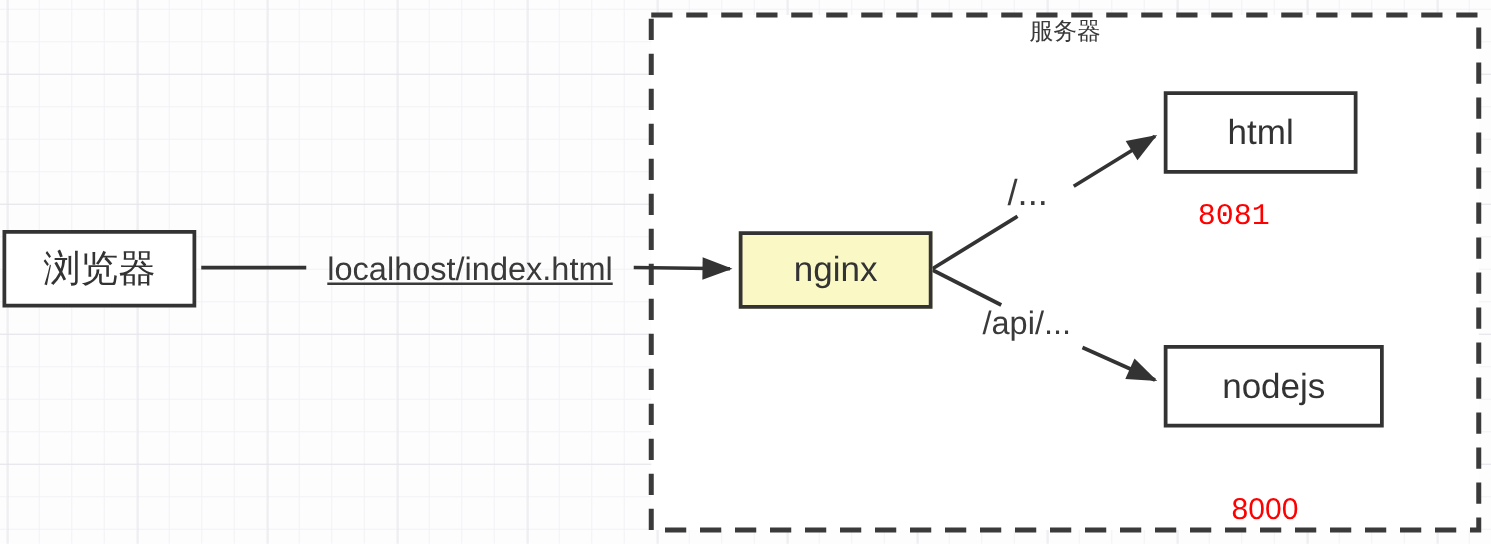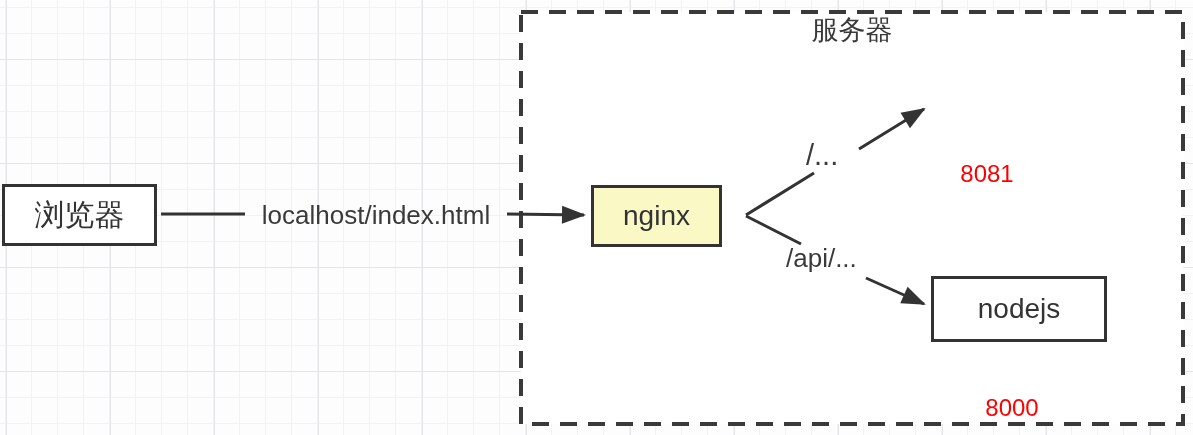--- a/index.html
+++ b/index.html
@@ -38,38 +38,39 @@
     border: 3px solid #333333;
     background: #ffffff;
     display: flex;
     align-items: center;
     justify-content: center;
     font-size: 28px;
     color: #333333;
     white-space: nowrap;
   }
   .node-browser { left: 2px;   top: 184px; width: 155px; height: 62px; font-size: 30px; }
-  .node-nginx   { left: 591px; top: 185px; width: 131px; height: 62px; }
+  .node-nginx   { left: 591px; top: 185px; width: 155px; height: 62px; }
   .node-html    { left: 931px; top: 73px;  width: 155px; height: 66px; }
   .node-nodejs  { left: 931px; top: 276px; width: 176px; height: 66px; text-align: right; }
 
   .label {
     position: absolute;
     color: #3a3a3a;
     white-space: nowrap;
   }
   .group-label {
     left: 521px; top: 12px; width: 662px;
     text-align: center;
-    font-size: 27px;
+    font-size: 19px;
   }
   .edge-label-main {
     left: 243px; top: 200px; width: 266px;
     text-align: center;
     font-size: 26px;
+    text-decoration: underline;
   }
   .edge-label-slash { left: 806px; top: 139px; font-size: 29px; }
   .edge-label-api   { left: 786px; top: 243px; font-size: 26px; }
 
   .port {
     position: absolute;
     width: 100px;
     text-align: center;
     color: #fe0000;
     font-size: 24px;
@@ -98,27 +99,28 @@
     <line x1="746" y1="216" x2="801" y2="244"></line>
     <line x1="866" y1="278" x2="924" y2="304" marker-end="url(#ah)"></line>
   </svg>
 
   <div class="label group-label">服务器</div>
 
   <div class="node node-browser">浏览器</div>
 
   <div class="node node-nginx" style="background: rgb(250, 249, 198);">nginx</div>
 
+  <div class="node node-html">html</div>
 
   <div class="node node-nodejs">nodejs</div>
 
   <div class="label edge-label-main">localhost/index.html</div>
 
   <div class="label edge-label-slash">/...</div>
 
   <div class="label edge-label-api">/api/...</div>
 
 
-  <div class="port port-8081" style="color: rgb(254, 0, 0);">8081</div>
+  <div class="port port-8081" style="color: rgb(254, 0, 0); font-family: Liberation Mono, monospace;">8081</div>
 
   <div class="port port-8000" style="color: rgb(254, 0, 0); margin-top: 24px;">8000</div>
 
 </div>
 
 </body></html>

